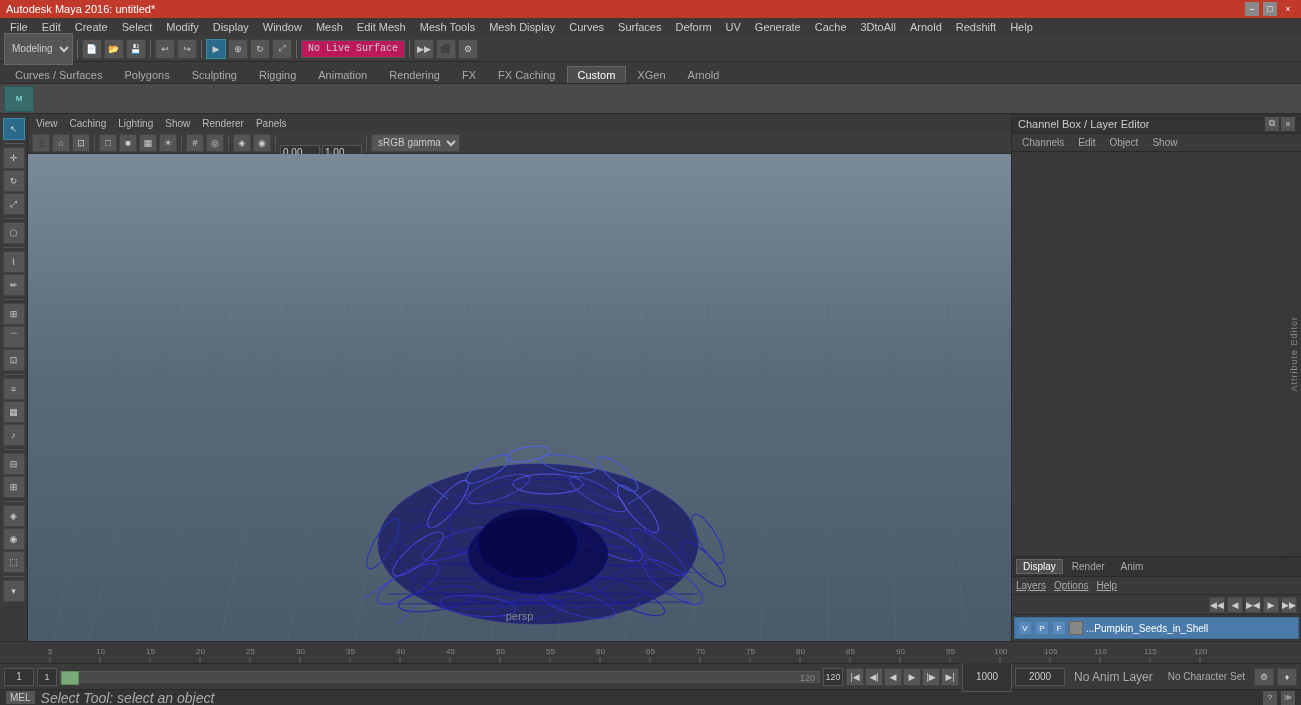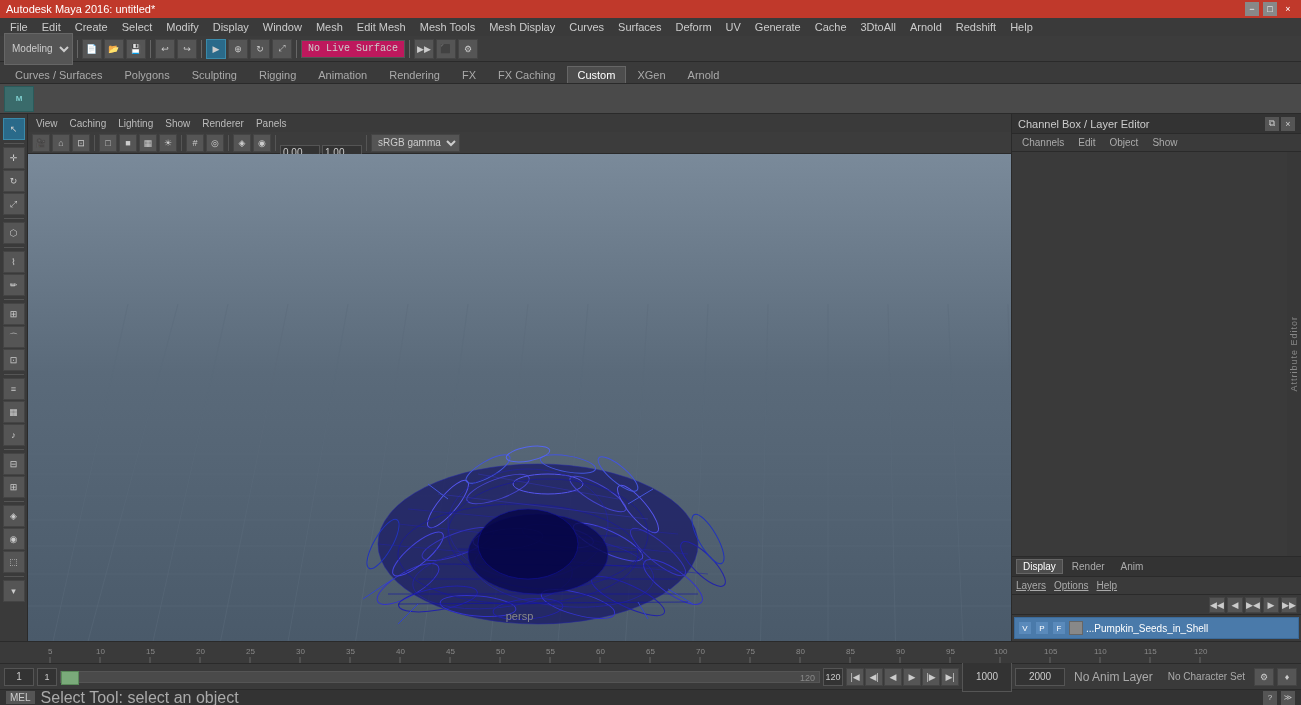--- a/index.html
+++ b/index.html
@@ -521,22 +521,23 @@
       width: 100%;
       height: 16px;
       background: #333;
       display: flex;
       align-items: center;
       padding: 0 6px;
       border-top: 1px solid #2a2a2a;
       justify-content: space-between;
     }
     #status-bar .status-text {
-      font-size: 16px;
+      font-size: 14px;
       color: #aaa;
+      font-style: italic;
     }
     #status-bar .status-right {
       display: flex;
       gap: 4px;
     }
     .status-icon {
       width: 14px;
       height: 14px;
       background: #555;
       display: flex;

